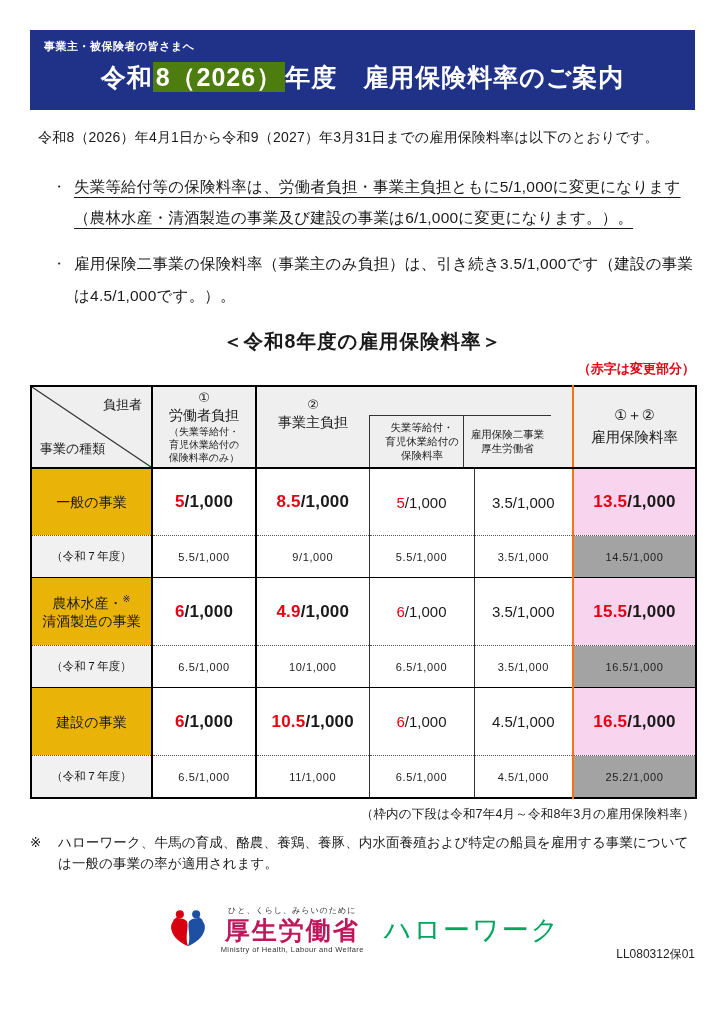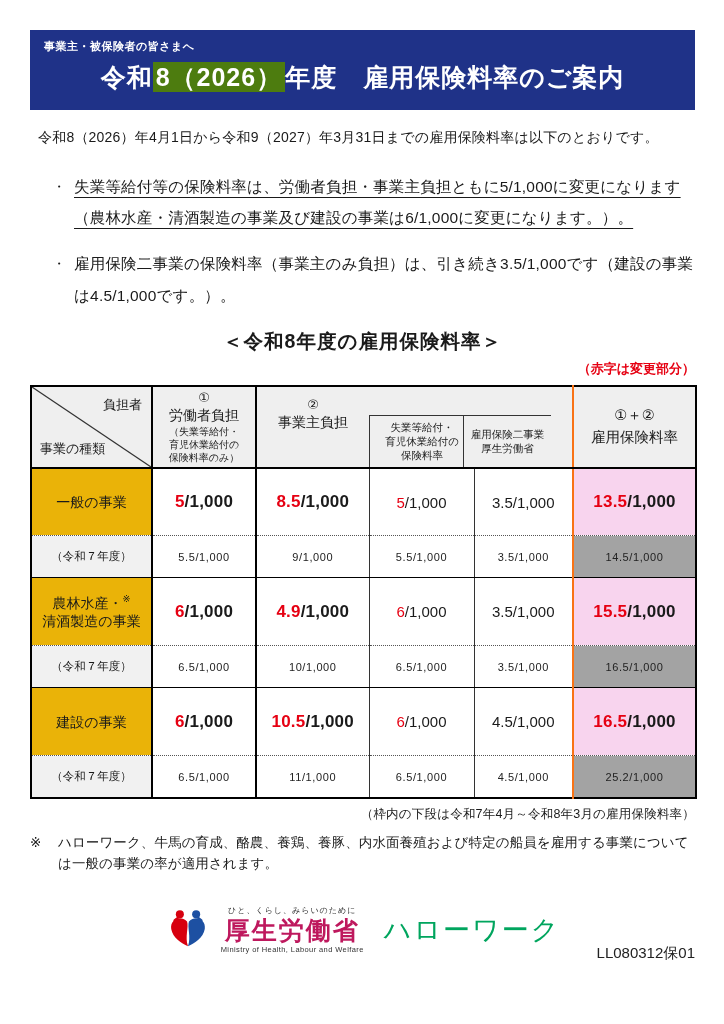--- a/index.html
+++ b/index.html
@@ -69,21 +69,21 @@
   .footnote-text { flex:1; letter-spacing:.1px; }
 
   
   .footer-row { position:relative; margin-top:20px; height:70px; display:flex; align-items:center; justify-content:center; gap:10px; }
   .logo-icon { width:46px; height:46px; flex:0 0 46px; }
   .ministry-block { text-align:center; color:#333; }
   .ministry-tagline { font-size:8px; letter-spacing:1px; }
   .ministry-name { font-size:25px; font-weight:bold; letter-spacing:2px; color:#be185d; line-height:1.15; }
   .ministry-en { font-size:7.5px; letter-spacing:.4px; }
   .hellowork { font-size:27px; font-weight:normal; color:#00a55e; letter-spacing:2px; margin-left:10px; }
-  .doc-code { position:absolute; right:0; bottom:2px; font-size:15px; color:#222; }
+  .doc-code { position:absolute; right:0; bottom:2px; font-size:12px; color:#222; }
 </style>
 </head>
 <body>
 
 <div class="page">
 
   <div class="banner">
     <div class="banner-audience">事業主・被保険者の皆さまへ</div>
     <div class="banner-title"><span>令和</span><span class="hl">8（2026）</span><span>年度　雇用保険料率のご案内</span></div>
   </div>

